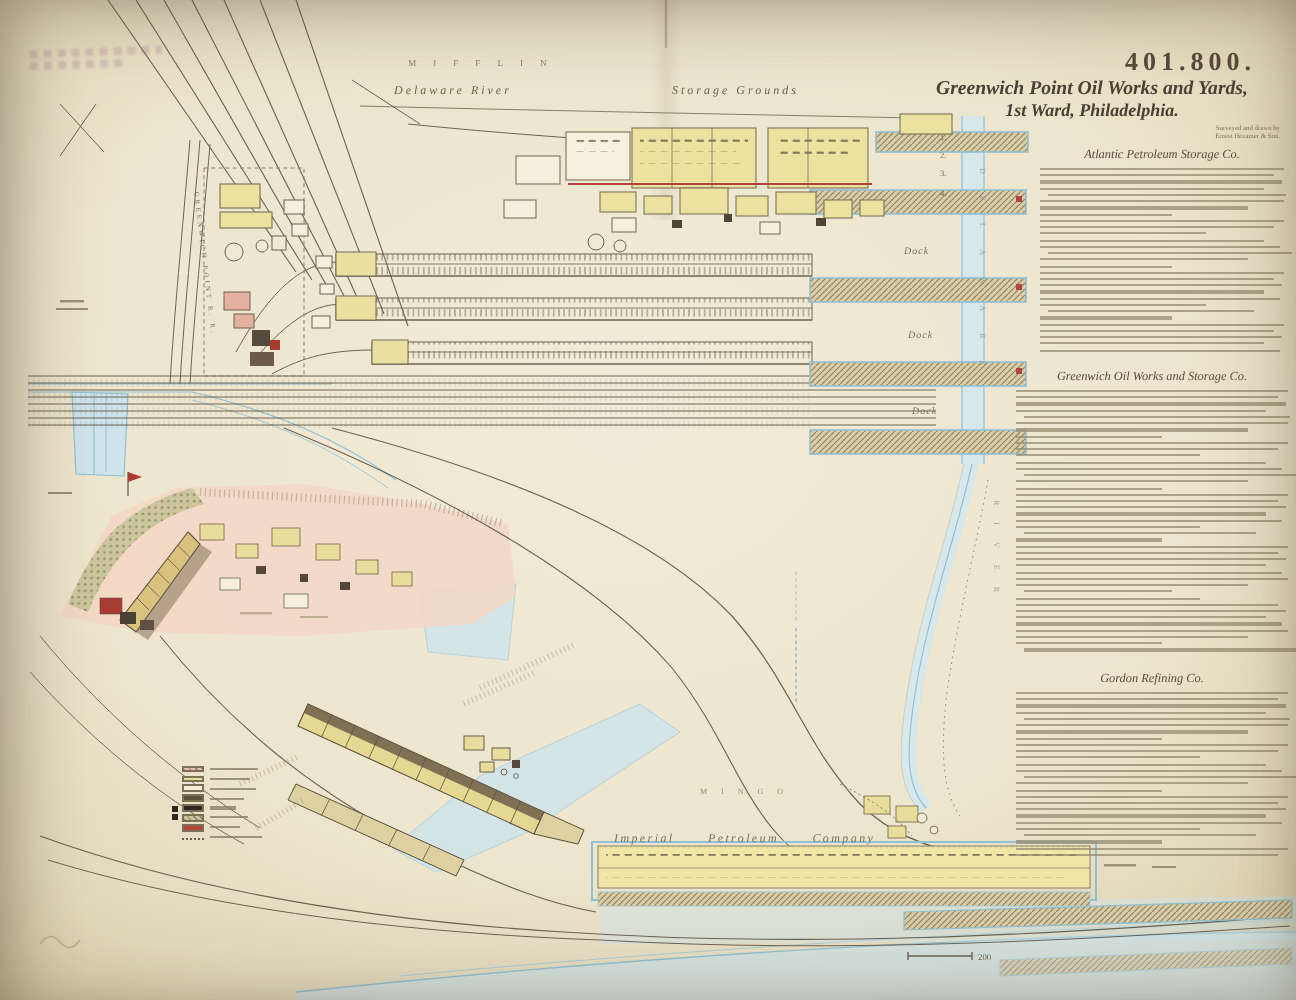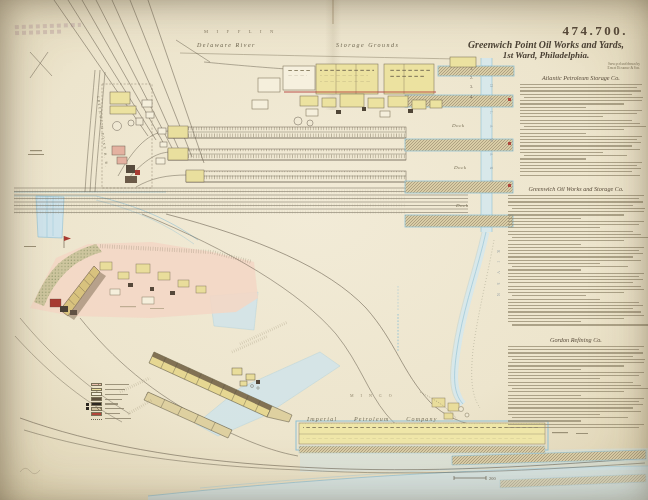--- a/index.html
+++ b/index.html
@@ -341,21 +341,21 @@
     <text x="456" y="207" font-size="5" font-style="italic" letter-spacing=".5" fill="#7a7158">Dock</text>
     <text transform="translate(490,84) rotate(90)" font-size="4" letter-spacing="11" fill="#8a98a0" opacity=".85">DELAWARE</text>
     <text transform="translate(497,250) rotate(90)" font-size="4" letter-spacing="8.5" fill="#8a98a0" opacity=".85">RIVER</text>
     <text x="307" y="421" font-size="6" font-style="italic" letter-spacing="1.2" word-spacing="14" fill="#77705a">Imperial Petroleum Company</text>
     <text x="350" y="397" font-size="4" letter-spacing="7" fill="#948a70">MINGO</text>
     <text transform="translate(97,96) rotate(83)" font-size="3.4" letter-spacing="1.6" fill="#77705a">GREENWICH POINT R. R.</text>
     <text x="489" y="480" font-size="4.4" fill="#6b6152">200</text>
   </g>
 </svg>
 
-<div class="ov plate-no">474.700.</div>
+<div class="ov plate-no">401.800.</div>
 
 <div class="ov map-title">
   <div class="l1">Greenwich Point Oil Works and Yards,</div>
   <div class="l2">1st Ward, Philadelphia.</div>
 </div>
 
 <div class="ov credits">
   <div>Surveyed and drawn by</div>
   <div>Ernest Hexamer &amp; Son.</div>
 </div>

